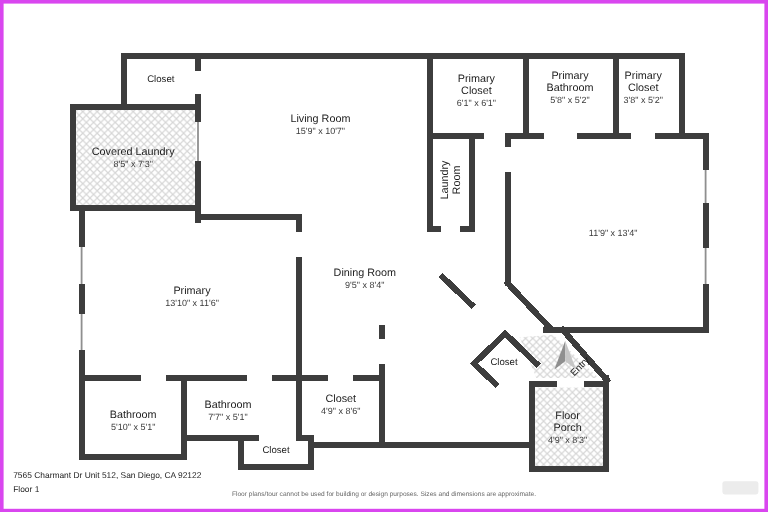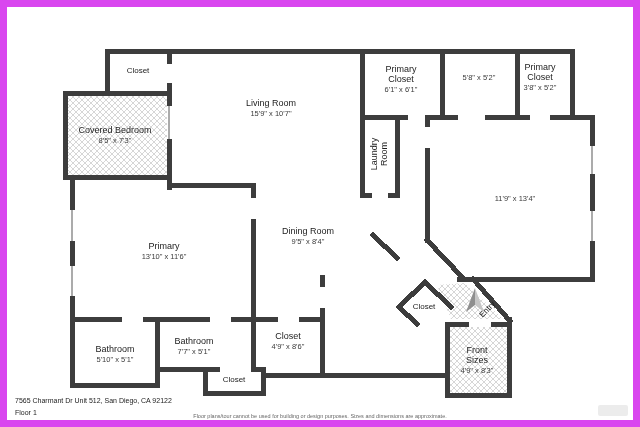--- a/index.html
+++ b/index.html
@@ -1,19 +1,19 @@
 <!DOCTYPE html>
 <html><head>
 <meta charset="utf-8">
 <style>
   html,body{margin:0;padding:0;background:#ffffff;}
   .stage{
     position:relative;width:640px;height:427px;background:#ffffff;
     font-family:"Liberation Sans",sans-serif;overflow:hidden;
-    border:7px solid #d946ef;box-sizing:border-box;
+    border:3px solid #d946ef;box-sizing:border-box;
   }
   .plan-svg{position:absolute;left:0;top:0;}
   .lbl{
     position:absolute;transform:translate(-50%,-50%);
     text-align:center;color:#1c1c1c;white-space:normal;
   }
   .nm{display:block;font-size:9px;line-height:1.12;}
   .dm{display:block;font-size:7.5px;color:#3a3a3a;line-height:1.2;margin-top:1px;}
   .sm .nm{font-size:8px;}
   .rot90{transform:translate(-50%,-50%) rotate(-90deg);}
@@ -131,30 +131,31 @@
     <span class="nm">Living Room</span>
     <span class="dm">15'9" x 10'7"</span>
   </div>
 
   <div class="lbl" style="left:394px;top:72px;width:54px">
     <span class="nm">Primary Closet</span>
     <span class="dm">6'1" x 6'1"</span>
   </div>
 
   <div class="lbl" style="left:472px;top:70px;width:62px">
+    <span class="nm">Primary Bathroom</span>
     <span class="dm">5'8" x 5'2"</span>
   </div>
 
   <div class="lbl" style="left:533px;top:70px;width:48px">
     <span class="nm">Primary Closet</span>
     <span class="dm">3'8" x 5'2"</span>
   </div>
 
   <div class="lbl" style="left:108px;top:128px;width:96px">
-    <span class="nm">Covered Bedroom</span>
+    <span class="nm">Covered Laundry</span>
     <span class="dm">8'5" x 7'3"</span>
   </div>
 
   <div class="lbl rot90" style="left:372px;top:147px;width:50px">
     <span class="nm">Laundry Room</span>
   </div>
 
   <div class="lbl" style="left:508px;top:191px;width:120px">
     <span class="dm">11'9" x 13'4"</span>
   </div>
@@ -191,21 +192,21 @@
   <div class="lbl" style="left:281px;top:334px;width:60px">
     <span class="nm">Closet</span>
     <span class="dm">4'9" x 8'6"</span>
   </div>
 
   <div class="lbl sm" style="left:227px;top:373px">
     <span class="nm">Closet</span>
   </div>
 
   <div class="lbl" style="left:470px;top:353px;width:42px">
-    <span class="nm">Front Sizes</span>
+    <span class="nm">Floor Porch</span>
     <span class="dm">4'9" x 8'3"</span>
   </div>
 
   <div class="footer-address">7565 Charmant Dr Unit 512, San Diego, CA 92122</div>
   <div class="footer-floor">Floor 1</div>
   <div class="footer-disclaimer">Floor plans/tour cannot be used for building or design purposes. Sizes and dimensions are approximate.</div>
   <div class="watermark"></div>
 
 </div>
 

